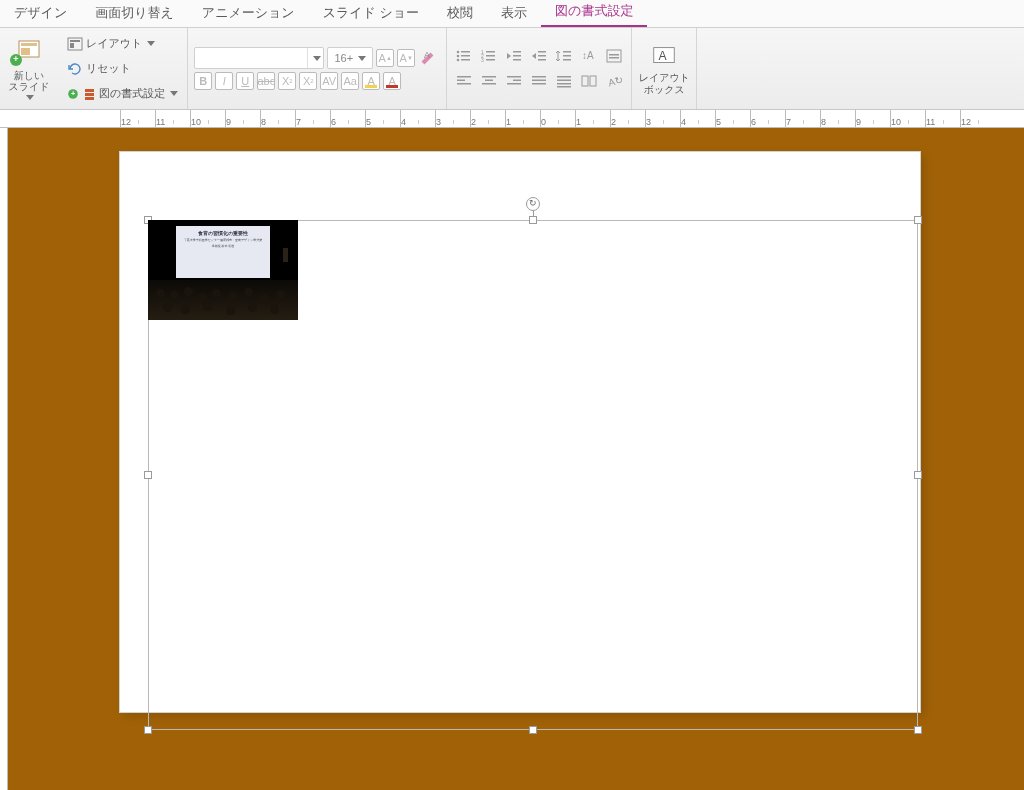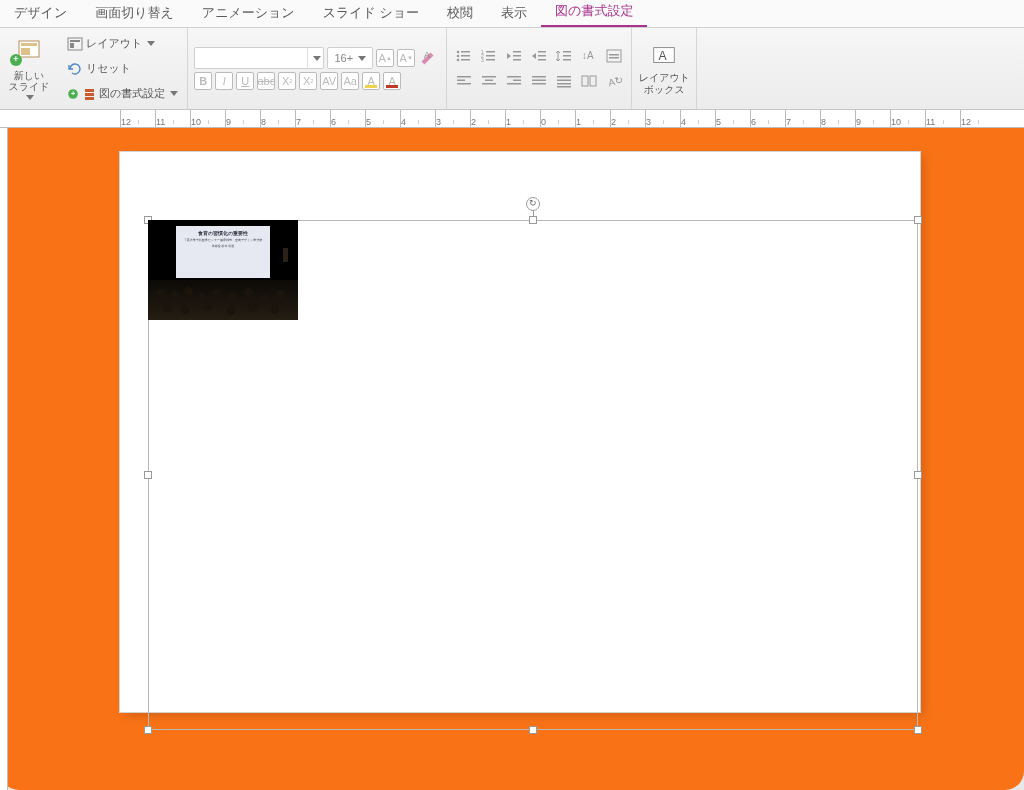--- a/index.html
+++ b/index.html
@@ -26,21 +26,21 @@
 .stack { display:flex; flex-direction:column; gap:3px; }
 
 
 .ibox { width:22px; height:22px; display:flex; align-items:center; justify-content:center; border-radius:2px; }
 .ibox svg { display:block; }
 
 
 .insic { width:30px; height:30px; }
 
 
-.workspace { position:absolute; top:110px; left:0; right:0; bottom:0; background:#f97316;border-radius:19px; }
+.workspace { position:absolute; top:110px; left:0; right:0; bottom:0; background:#a16207; }
 .ruler { position:absolute; top:0; left:120px; right:0; height:18px; background:#fff; border-bottom:1px solid #bdbdbd; font-size:9px; color:#777; display:flex; align-items:flex-end; overflow:hidden;}
 .rseg { width:35px; border-left:1px solid #bbb; height:100%; position:relative; display:flex; align-items:flex-start; justify-content:flex-start;}
 .rseg span { position:absolute; bottom:0; left:0; }
 .rseg::after{content:"";position:absolute;left:50%;top:10px;width:1px;height:4px;background:#ccc;}
 .vruler { position:absolute; top:18px; left:0; width:8px; bottom:0; background:#fff; border-right:1px solid #bdbdbd;}
 .corner { position:absolute; top:0; left:0; width:120px; height:18px; background:#fff; border-bottom:1px solid #bdbdbd;}
 
 
 .slide { position:absolute; left:120px; top:42px; width:800px; height:560px; background:#fff; box-shadow:0 0 0 1px #d2d2d2, 4px 4px 10px rgba(0,0,0,.15);}
 .selbox { position:absolute; left:28px; top:68px; width:770px; height:510px; border:1px solid #b8b8b8; }

